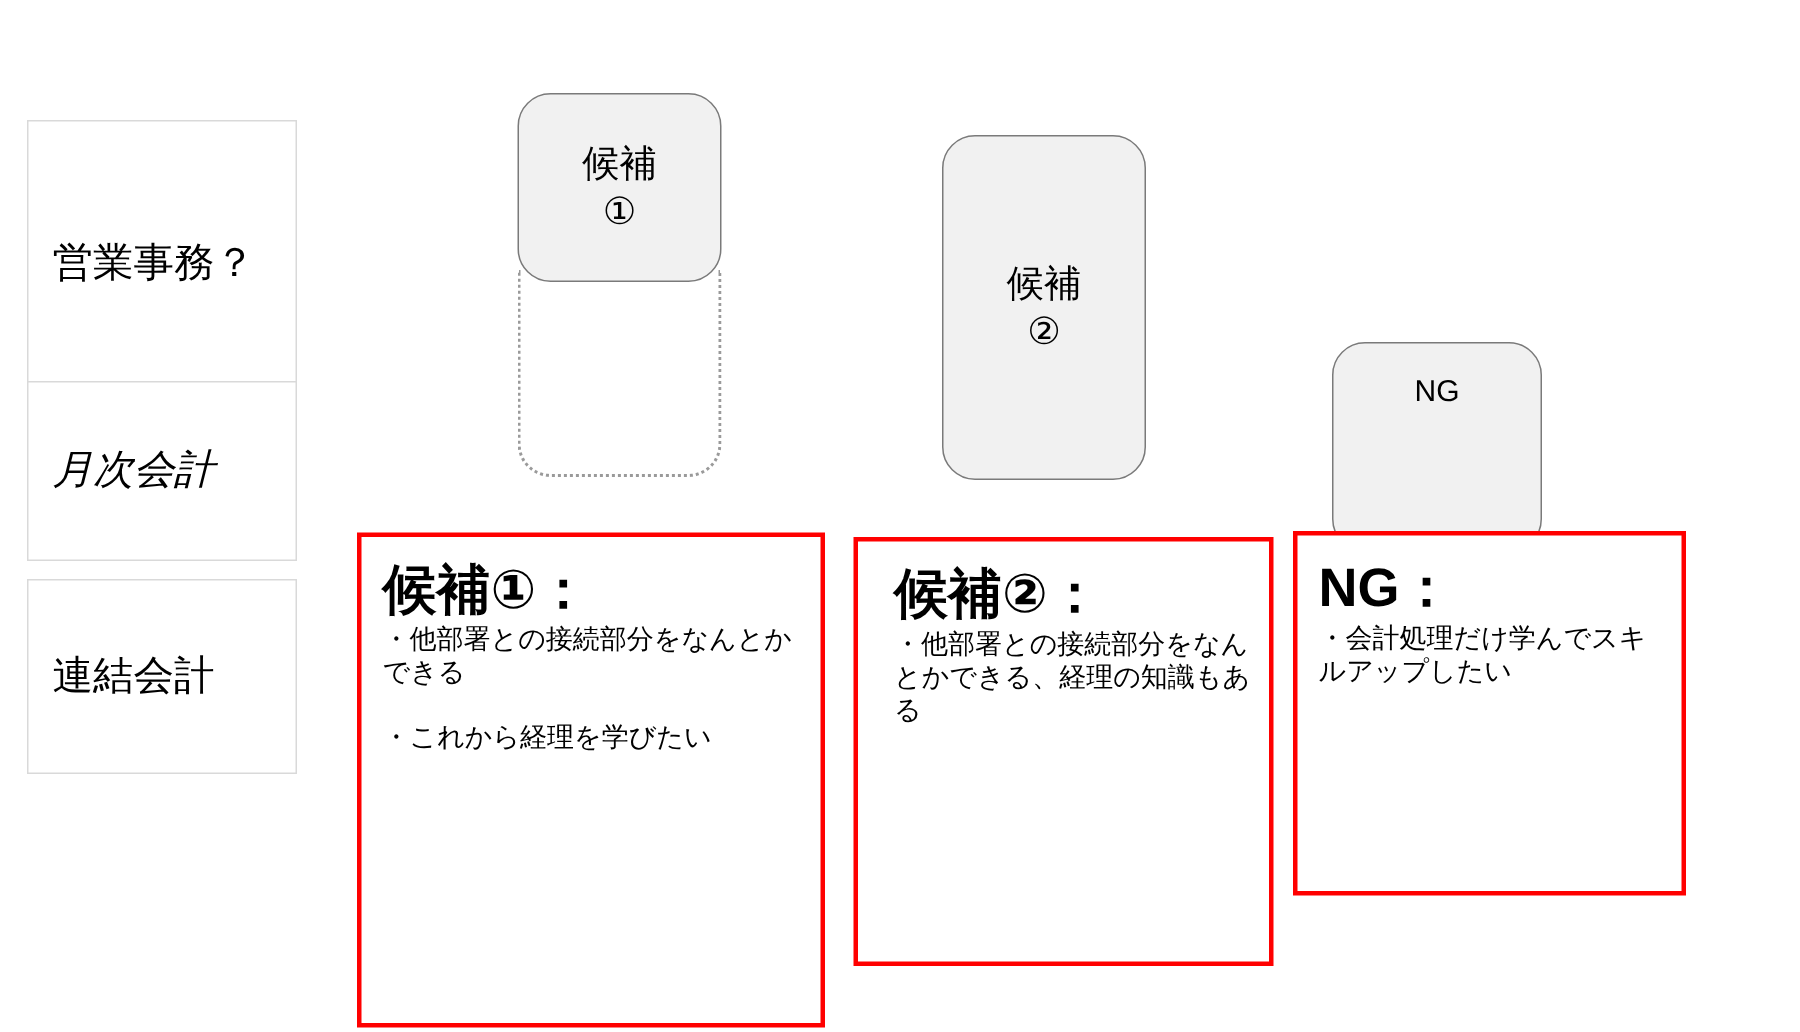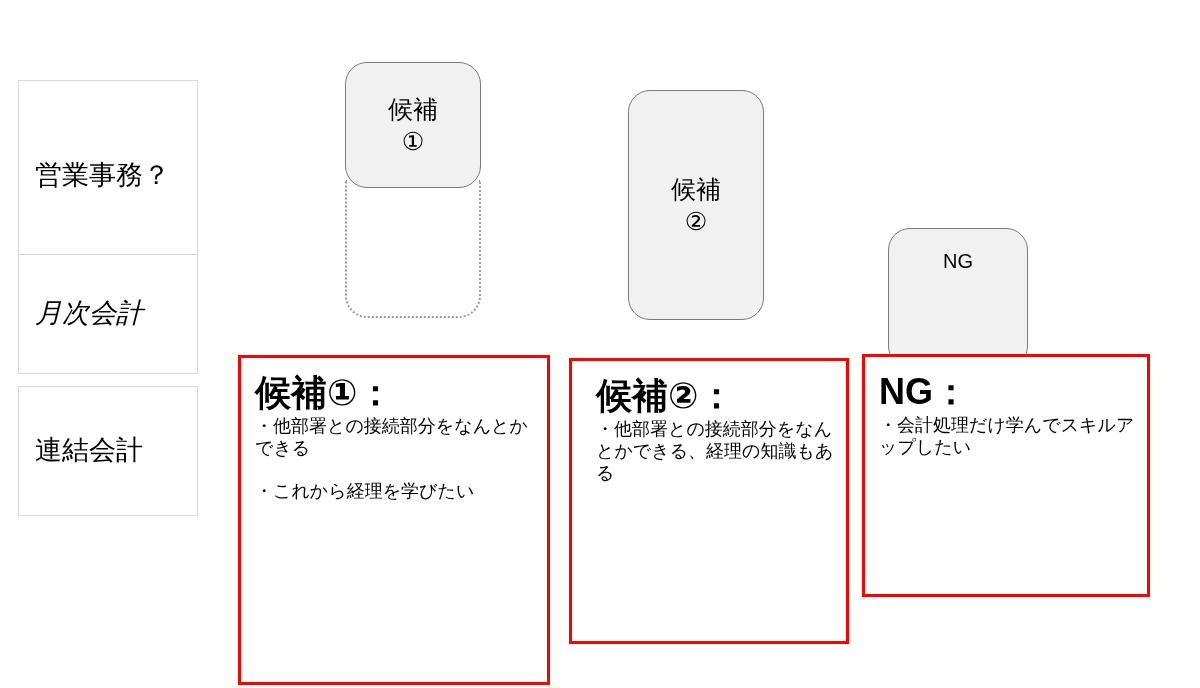--- a/index.html
+++ b/index.html
@@ -134,18 +134,18 @@
     <p class="rb-body">・他部署との接続部分をなんとかできる
 
 ・これから経理を学びたい</p>
   </div>
 
   <div class="red-box" style="left:569px; top:358px; width:280px; height:286px;padding-left:24px;">
     <p class="rb-title">候補②：</p>
     <p class="rb-body">・他部署との接続部分をなんとかできる、経理の知識もある</p>
   </div>
 
-  <div class="red-box" style="left:862px; top:354px; width:288px; height:243px;">
+  <div class="red-box" style="left:862px; top:354px; width:262px; height:243px;">
     <p class="rb-title">NG：</p>
     <p class="rb-body">・会計処理だけ学んでスキルアップしたい</p>
   </div>
 
 </div>
 
 </body></html>

